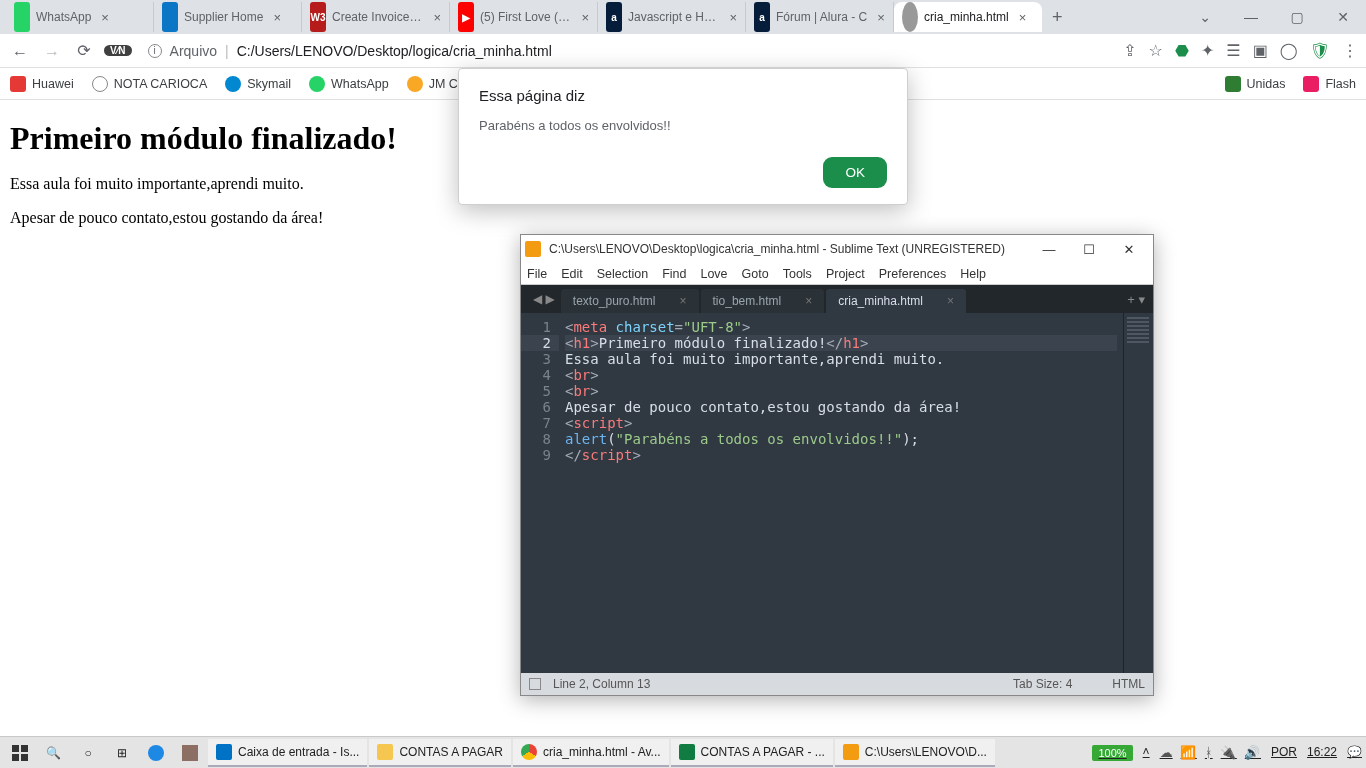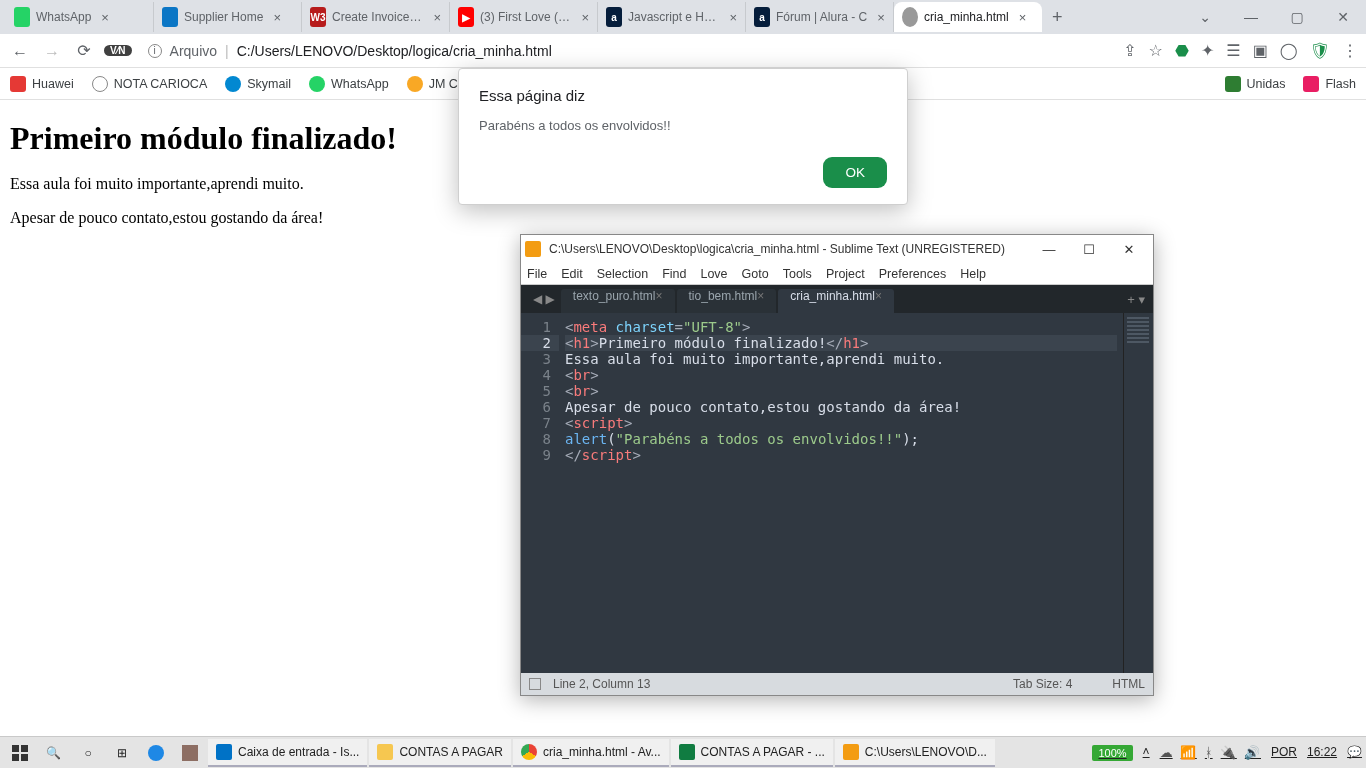--- a/index.html
+++ b/index.html
@@ -1,21 +1,21 @@
 <!DOCTYPE html>
 <html><head>
 <meta charset="utf-8">
 <style>
   * { box-sizing: border-box; margin: 0; padding: 0; }
   body { width: 1366px; height: 768px; font-family: "Segoe UI", Arial, sans-serif; background: #fff; overflow: hidden; position: relative; }
 
   
   .tabbar { display: flex; align-items: center; height: 34px; background: #dee1e6; padding-left: 6px; }
   .tab { display: flex; align-items: center; height: 30px; padding: 0 8px; font-size: 12px; color: #5f6368; border-right: 1px solid #c7cace; min-width: 0; gap: 6px; }
-  .tab .favicon { width: 16px; height: 20px; border-radius: 3px; flex: 0 0 16px; display: flex; align-items: center; justify-content: center; font-size: 10px; color: #fff; font-weight: bold; text-align: center; }
+  .tab .favicon { width: 16px; height: 30px; border-radius: 3px; flex: 0 0 16px; display: flex; align-items: center; justify-content: center; font-size: 10px; color: #fff; font-weight: bold; text-align: center; }
   .tab .ttl { white-space: nowrap; overflow: hidden; text-overflow: ellipsis; }
   .tab .x { margin-left: 4px; color: #5f6368; cursor: pointer; font-size: 13px; }
   .tab.active { background: #fff; border-top-left-radius: 8px; border-top-right-radius: 8px; color: #202124; border-right: none; }
   .newtab { padding: 0 10px; font-size: 18px; color: #5f6368; cursor: pointer; }
   .winctrls { margin-left: auto; display: flex; height: 34px; }
   .winbtn { width: 46px; display: flex; align-items: center; justify-content: center; color: #5f6368; font-size: 14px; cursor: pointer; }
 
   
   .addrbar { display: flex; align-items: center; height: 34px; background: #fff; border-bottom: 1px solid #e0e0e0; padding: 0 8px; gap: 8px; }
   .navicon { width: 24px; height: 24px; display: flex; align-items: center; justify-content: center; color: #5f6368; cursor: pointer; font-size: 16px; border-radius: 50%; }
@@ -44,21 +44,21 @@
   
   .sublime { position: absolute; top: 234px; left: 520px; width: 634px; height: 462px; border: 1px solid #888; background: #303841; box-shadow: 0 4px 20px rgba(0,0,0,0.3); display: flex; flex-direction: column; }
   .st-title { height: 28px; background: #fff; display: flex; align-items: center; padding: 0 4px; font-size: 12px; color: #333; }
   .st-title .logo { width: 16px; height: 16px; background: #f39c12; border-radius: 2px; margin-right: 8px; }
   .st-title .ttxt { flex: 1; }
   .st-title .wbtn { width: 40px; text-align: center; cursor: pointer; font-size: 13px; }
   .st-menu { height: 22px; background: #fff; display: flex; align-items: center; padding: 0 6px; gap: 14px; font-size: 12.5px; color: #333; border-bottom: 1px solid #ccc; }
   .st-menu span { cursor: pointer; }
   .st-tabs { height: 28px; background: #22272b; display: flex; align-items: flex-end; padding-left: 6px; }
   .st-tabs .arrows { color: #888; font-size: 12px; padding: 0 6px; align-self: center; }
-  .sttab { height: 24px; display: flex; padding: 0 12px; font-size: 12px; color: #9aa5ad; background: #2a3137; border-top-left-radius: 3px; border-top-right-radius: 3px; margin-right: 2px; cursor: pointer; }
+  .sttab { height: 24px; display: flex; align-items: center; padding: 0 12px; font-size: 12px; color: #9aa5ad; background: #2a3137; border-top-left-radius: 3px; border-top-right-radius: 3px; margin-right: 2px; gap: 24px; cursor: pointer; }
   .sttab .tx { color: #777; font-size: 12px; cursor: pointer; }
   .sttab.active { background: #303841; color: #d8dee9; }
   .st-tabs .tabr { margin-left: auto; color: #888; padding: 0 8px; align-self: center; font-size: 13px; }
   .st-body { flex: 1; display: flex; }
   .gutter { background: #303841; width: 38px; text-align: right; padding: 6px 8px 6px 0; font-family: Consolas, monospace; font-size: 14px; color: #7a828a; }
   .gutter .ln.active { background: #3b444e; color: #d8dee9; margin-right: -8px; padding-right: 8px; }
   .code { flex: 1; padding: 6px 6px; font-family: Consolas, monospace; font-size: 14px; color: #d8dee9; white-space: pre; position: relative; }
   .minimap { width: 30px; background: #303841; border-left: 1px solid #222; position: relative; }
   .minimap .mm { position: absolute; top: 4px; left: 3px; width: 22px; height: 28px; background: repeating-linear-gradient(#6b7886, #6b7886 2px, transparent 2px, transparent 4px); opacity: 0.5; }
   .c-tag { color: #f97b7b; }
@@ -98,21 +98,21 @@
     <span class="ttl">Supplier Home</span>
     <span class="x">×</span>
   </div>
   <div class="tab" style="width:148px">
     <span class="favicon" style="background:#b71c1c">W3</span>
     <span class="ttl">Create Invoice - e</span>
     <span class="x">×</span>
   </div>
   <div class="tab" style="width:148px">
     <span class="favicon" style="background:#ff0000">▶</span>
-    <span class="ttl">(3) First Love (Sp</span>
+    <span class="ttl">(5) First Love (Sp</span>
     <span class="x">×</span>
   </div>
   <div class="tab" style="width:148px">
     <span class="favicon" style="background:#051d3b">a</span>
     <span class="ttl">Javascript e HTM</span>
     <span class="x">×</span>
   </div>
   <div class="tab" style="width:148px">
     <span class="favicon" style="background:#051d3b">a</span>
     <span class="ttl">Fórum | Alura - C</span>

